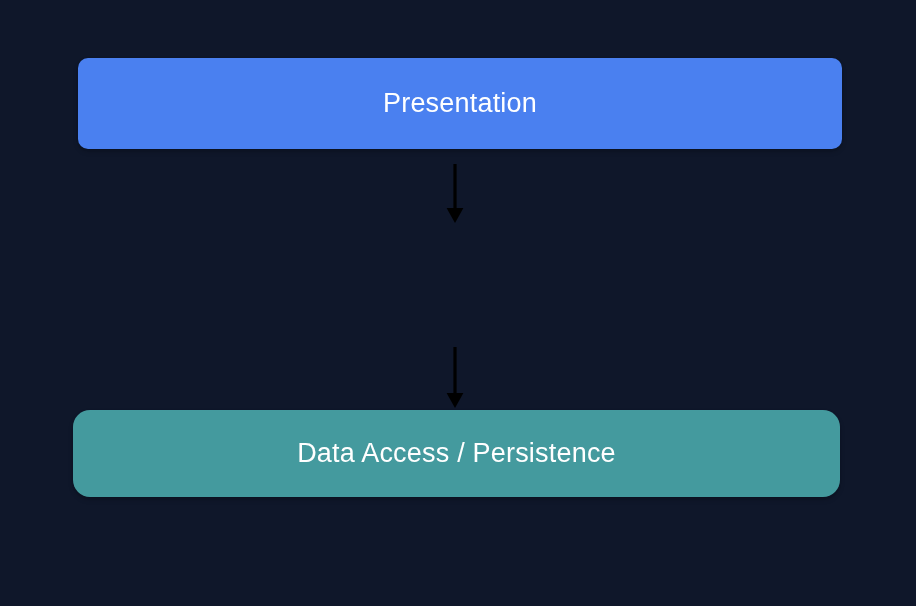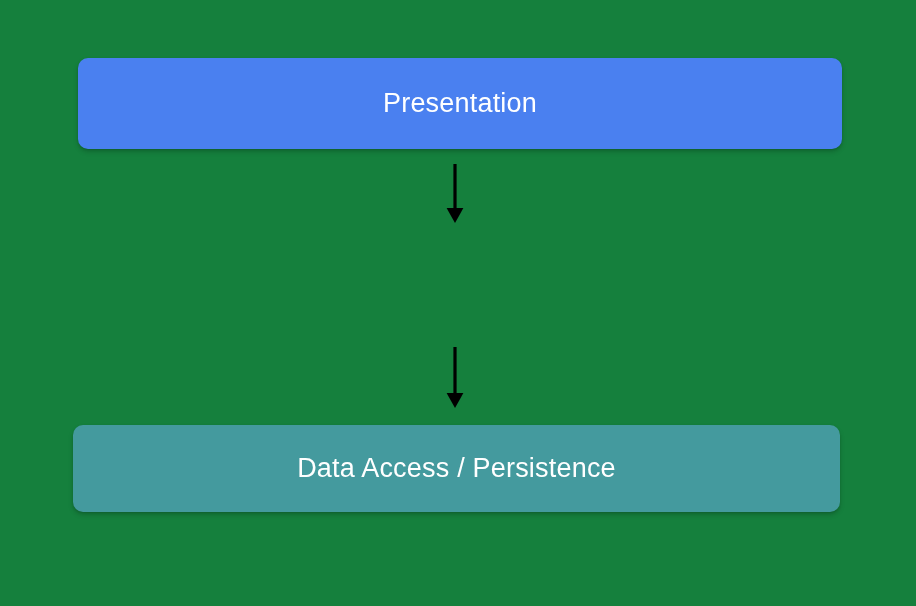--- a/index.html
+++ b/index.html
@@ -11,21 +11,21 @@
     height: 606px;
     background: #ffffff;
     font-family: "Liberation Sans", sans-serif;
     overflow: hidden;
   }
 
   #diagram-canvas {
     position: relative;
     width: 916px;
     height: 606px;
-    background: #15803d;
+    background: #0f172a;
   }
 
   .layer-box {
     position: absolute;
     display: flex;
     align-items: center;
     justify-content: center;
     border-radius: 10px;
     box-sizing: border-box;
     box-shadow: 0 3px 5px rgba(0, 0, 0, 0.18),
@@ -55,24 +55,25 @@
   #box-business-logic {
     left: 78px;
     top: 242px;
     width: 763px;
     height: 86px;
     background: #4d9c2e;
   }
 
   #box-data-access {
     left: 73px;
-    top: 425px;
+    top: 410px;
     width: 767px;
     height: 87px;
     background: #449a9e;
+    border-radius: 17px;
   }
 
   
   .flow-arrow {
     position: absolute;
     width: 24px;
   }
   .flow-arrow svg {
     display: block;
     overflow: visible;

